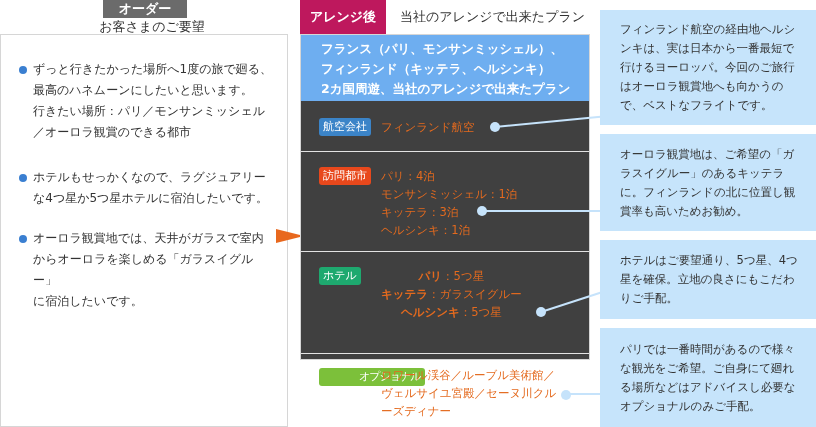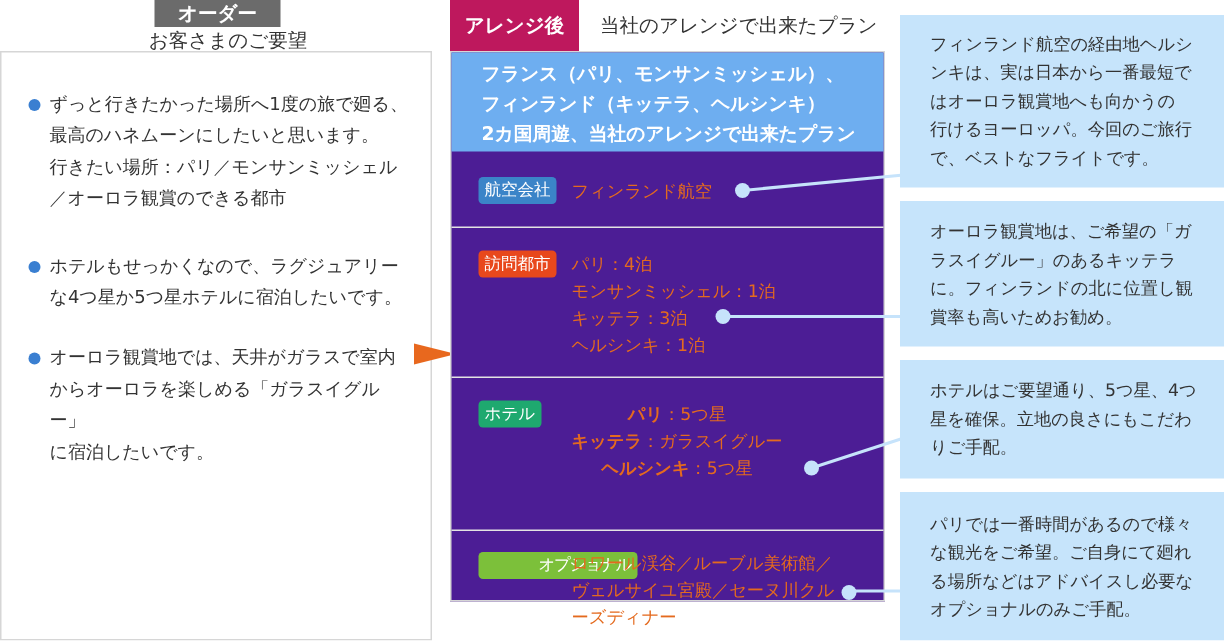--- a/index.html
+++ b/index.html
@@ -15,21 +15,21 @@
     .order-item .bullet { position: absolute; left: 0; top: 7px; width: 8px; height: 8px; border-radius: 50%; background: #3a7fd1; }
     .order-item .line { display: block; white-space: nowrap; }
 
     
     .arrow { position: absolute; left: 276px; top: 229px; width: 0; height: 0; border-top: 7px solid transparent; border-bottom: 7px solid transparent; border-left: 28px solid #e8681e; }
 
     
     .arr-header { position: absolute; left: 300px; top: 0; width: 290px; height: 34px; display: flex; align-items: center; }
     .arr-tag { width: 86px; height: 34px; background: #be185d; color: #ffffff; font-size: 13px; font-weight: bold; display: flex; align-items: center; justify-content: center; }
     .arr-sub { margin-left: 14px; font-size: 13px; color: #333333; }
-    .arr-box { position: absolute; left: 300px; top: 34px; width: 290px; height: 367px; border: 1px solid #d6d6d6; background: #4c1d95; }
+    .arr-box { position: absolute; left: 300px; top: 34px; width: 290px; height: 326px; border: 1px solid #d6d6d6; background: #404040; }
     .plan-title { position: absolute; left: 0; top: 0; width: 288px; height: 66px; background: #6eaef0; color: #ffffff; font-size: 12.5px; font-weight: bold; line-height: 20px; padding: 4px 0 0 20px; }
     .plan-title .line { display: block; white-space: nowrap; }
 
     .section { position: absolute; left: 0; width: 288px; border-top: 1px solid #e3e3e3; }
     .badge { position: absolute; left: 18px; height: 18px; padding: 0 4px; border-radius: 3px; color: #ffffff; font-size: 11px; line-height: 18px; white-space: nowrap; }
     .badge.airline { background: #3b84c8; }
     .badge.cities { background: #e8481c; }
     .badge.hotel { background: #1ea96f; }
     .badge.optional { background: #7cc03a; letter-spacing: -1px; padding-left: 40px; }
     .sec-text { position: absolute; left: 80px; font-size: 11.5px; line-height: 18px; color: #e46a1e; }
@@ -131,22 +131,22 @@
 
 <div class="dot" style="left:536px; top:307px"></div>
 <div class="connector" style="left:541px; top:311px; width:68px; transform:rotate(-18deg)"></div>
 
 <div class="dot" style="left:561px; top:390px"></div>
 <div class="connector" style="left:566px; top:393px; width:35px;"></div>
 
 <div class="note" style="top:10px; height:115px;">
   <span class="line">フィンランド航空の経由地ヘルシ</span>
   <span class="line">ンキは、実は日本から一番最短で</span>
+  <span class="line">行けるヨーロッパ。今回のご旅行</span>
   <span class="line">はオーロラ観賞地へも向かうの</span>
-  <span class="line">行けるヨーロッパ。今回のご旅行</span>
   <span class="line">で、ベストなフライトです。</span>
 </div>
 <div class="note" style="top:134px; height:97px;">
   <span class="line">オーロラ観賞地は、ご希望の「ガ</span>
   <span class="line">ラスイグルー」のあるキッテラ</span>
   <span class="line">に。フィンランドの北に位置し観</span>
   <span class="line">賞率も高いためお勧め。</span>
 </div>
 <div class="note" style="top:240px; height:79px;">
   <span class="line">ホテルはご要望通り、5つ星、4つ</span>

